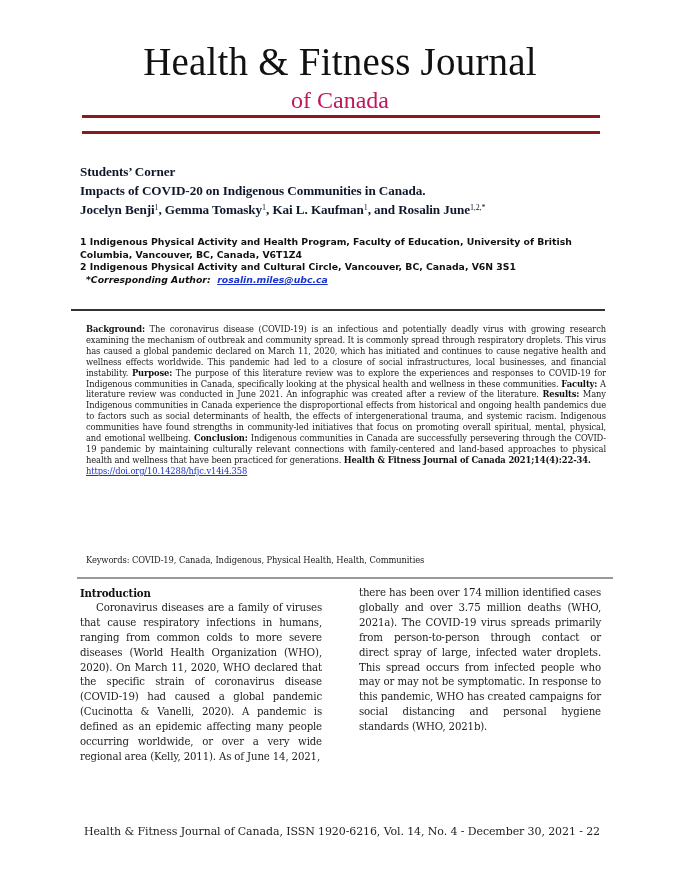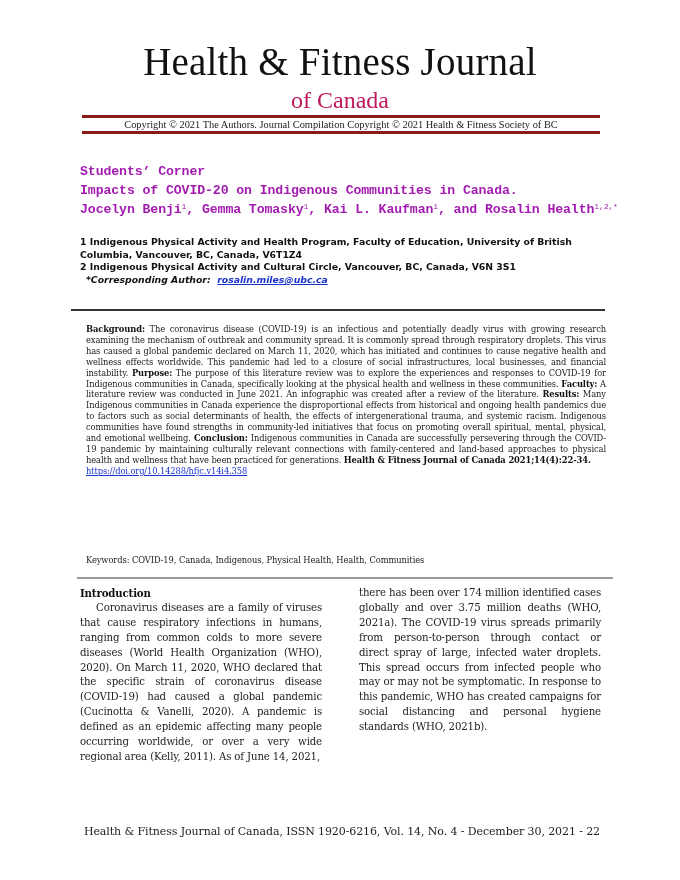--- a/index.html
+++ b/index.html
@@ -25,21 +25,21 @@
     .issue-row {
       position: absolute; left: 100px; width: 478px; top: 136px; height: 16px;
       font-family: "Liberation Serif", "DejaVu Serif", serif; font-weight: bold; font-size: 12.5px; line-height: 16px;
     }
     .issue-row .vol { position: absolute; left: 0; }
     .issue-row .date { position: absolute; left: 0; width: 100%; text-align: center; }
     .issue-row .num { position: absolute; right: 0; }
 
     .heading-block {
       position: absolute; left: 80px; top: 162px; width: 540px;
-      font-family: Liberation Mono, monospace; font-weight: bold; font-size: 13.2px; line-height: 19px; color: #a21caf;
+      font-family: Liberation Serif, serif; font-weight: bold; font-size: 13.2px; line-height: 19px; color: #0f172a;
       letter-spacing: -0.1px;
     }
     .heading-block div { white-space: nowrap; }
     .heading-block sup { font-size: 8px; line-height: 0; vertical-align: 4px; font-weight: normal; }
 
     .affil {
       position: absolute; left: 80px; top: 236px; width: 540px;
       font-family: "DejaVu Sans", sans-serif; font-weight: bold; font-size: 9.3px; line-height: 12.6px; color: #111;
     }
     .affil div { white-space: nowrap; }
@@ -79,29 +79,28 @@
   </style>
 </head>
 <body>
 
 <div class="page">
 
   <div class="journal-title">Health &amp; Fitness Journal</div>
   <div class="journal-subtitle">of Canada</div>
 
   <div class="red-rule top"></div>
-  <div class="copyright">Copyright © 2021 The Authors. Journal Compilation Copyright © 2021 Health &amp; Fitness Society of BC</div>
   <div class="red-rule bottom"></div>
 
 
   <div class="heading-block">
     <div>Students’ Corner</div>
     <div>Impacts of COVID-20 on Indigenous Communities in Canada.</div>
     <div>
-      <span>Jocelyn Benji</span><sup>1</sup><span>, </span><span>Gemma Tomasky</span><sup>1</sup><span>, </span><span>Kai L. Kaufman</span><sup>1</sup><span>, and </span><span>Rosalin Health</span><sup>1,2,*</sup>
+      <span>Jocelyn Benji</span><sup>1</sup><span>, </span><span>Gemma Tomasky</span><sup>1</sup><span>, </span><span>Kai L. Kaufman</span><sup>1</sup><span>, and </span><span>Rosalin June</span><sup>1,2,*</sup>
     </div>
   </div>
 
   <div class="affil">
     <div>1 Indigenous Physical Activity and Health Program, Faculty of Education, University of British</div>
     <div>Columbia, Vancouver, BC, Canada, V6T1Z4</div>
     <div>2 Indigenous Physical Activity and Cultural Circle, Vancouver, BC, Canada, V6N 3S1</div>
     <div class="corr">
       <span>*Corresponding Author:</span>&nbsp;
       <a>rosalin.miles@ubc.ca</a>

